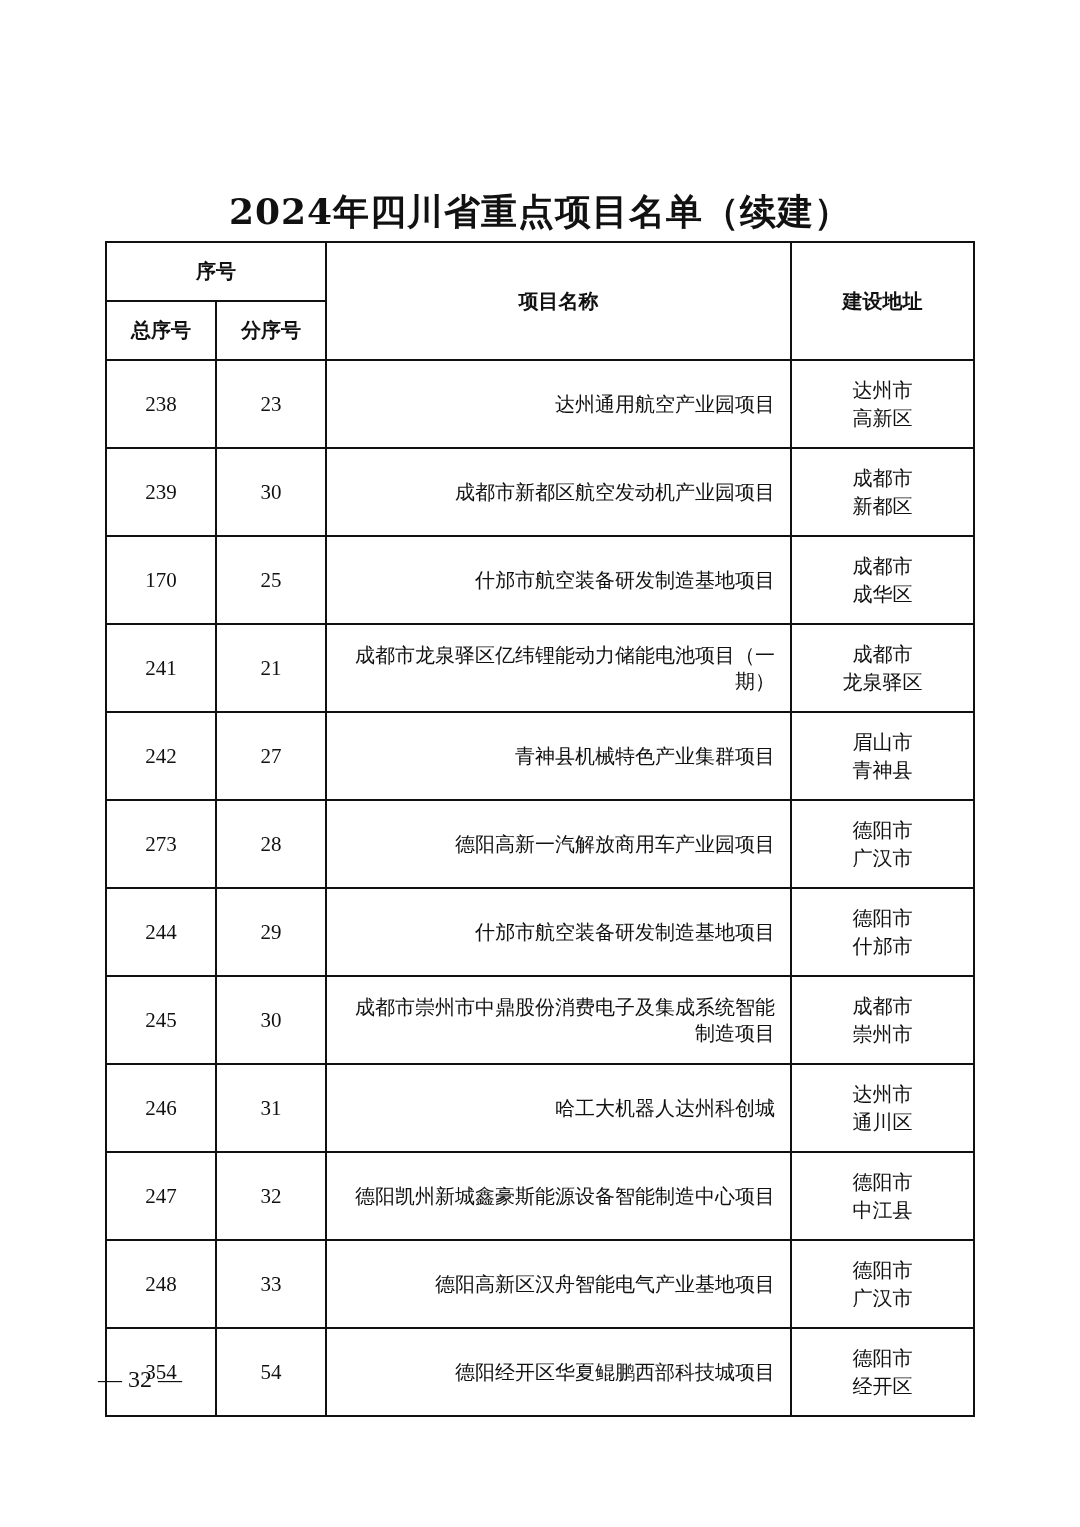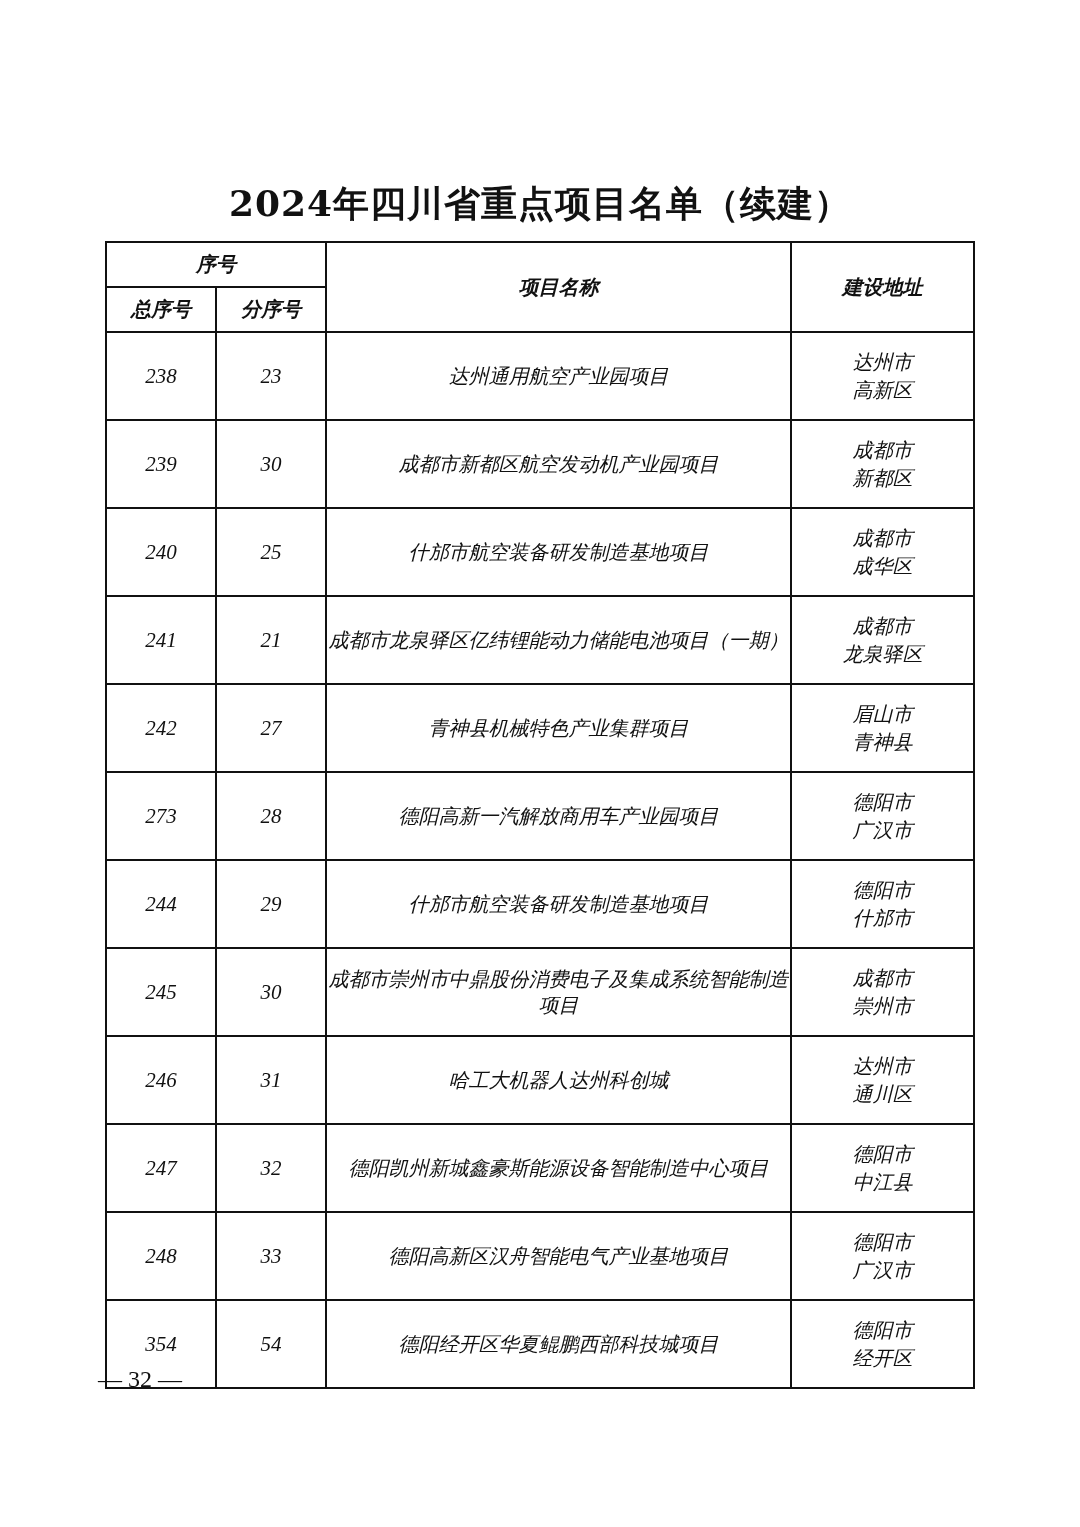--- a/index.html
+++ b/index.html
@@ -1,24 +1,24 @@
 <!DOCTYPE html>
 <html><head>
 <meta charset="utf-8">
 <style>
   html, body { margin: 0; padding: 0; background: #ffffff; }
   body { width: 1080px; height: 1527px; position: relative; font-family: "DejaVu Serif", "Liberation Serif", serif; color: #111; overflow: hidden; }
-  .title { position: absolute; top: 180px; left: 0; width: 1080px; text-align: center; font-size: 36px; font-weight: bold; letter-spacing: 1px; font-family: "DejaVu Serif", "Liberation Serif", serif; }
+  .title { position: absolute; top: 188px; left: 0; width: 1080px; text-align: center; font-size: 36px; font-weight: bold; letter-spacing: 1px; font-family: "DejaVu Serif", "Liberation Serif", serif; }
   table.list { position: absolute; left: 105px; top: 241px; width: 868px; border-collapse: collapse; table-layout: fixed; }
-  table.list td, table.list th { border: 2px solid #111; padding: 0; font-style: italic; }
+  table.list td, table.list th { border: 2px solid #111; padding: 15px; }
   th { font-weight: bold; font-size: 20px; font-family: "DejaVu Sans", "Liberation Sans", sans-serif; text-align: center; vertical-align: middle; }
   .hdr-top { height: 45px; }
   .hdr-sub { height: 45px; }
   td.num { text-align: center; font-size: 21px; font-family: "Liberation Serif", "DejaVu Serif", serif; vertical-align: middle; }
-  td.name { text-align: center; font-size: 20px; line-height: 26px; padding: 0 2px 0 4px; vertical-align: middle; }
+  td.name { text-align: right; font-size: 20px; line-height: 26px; padding: 0 2px 0 4px; vertical-align: middle; }
   td.loc { text-align: center; font-size: 20px; line-height: 28px; vertical-align: middle; }
   tr.row { height: 88px; }
   .loc-line { display: block; }
   .footer { position: absolute; left: 98px; top: 1366px; font-size: 24px; font-family: "Liberation Serif", "DejaVu Serif", serif; }
 </style>
 </head>
 <body>
 
 <div class="title">2024年四川省重点项目名单（续建）</div>
 
@@ -53,21 +53,21 @@
       <tr class="row">
         <td class="num">239</td>
         <td class="num">30</td>
         <td class="name">成都市新都区航空发动机产业园项目</td>
         <td class="loc">
           <span class="loc-line">成都市</span>
           <span class="loc-line">新都区</span>
         </td>
       </tr>
       <tr class="row">
-        <td class="num">240</td>
+        <td class="num">170</td>
         <td class="num">25</td>
         <td class="name">什邡市航空装备研发制造基地项目</td>
         <td class="loc">
           <span class="loc-line">成都市</span>
           <span class="loc-line">成华区</span>
         </td>
       </tr>
       <tr class="row">
         <td class="num">241</td>
         <td class="num">21</td>

